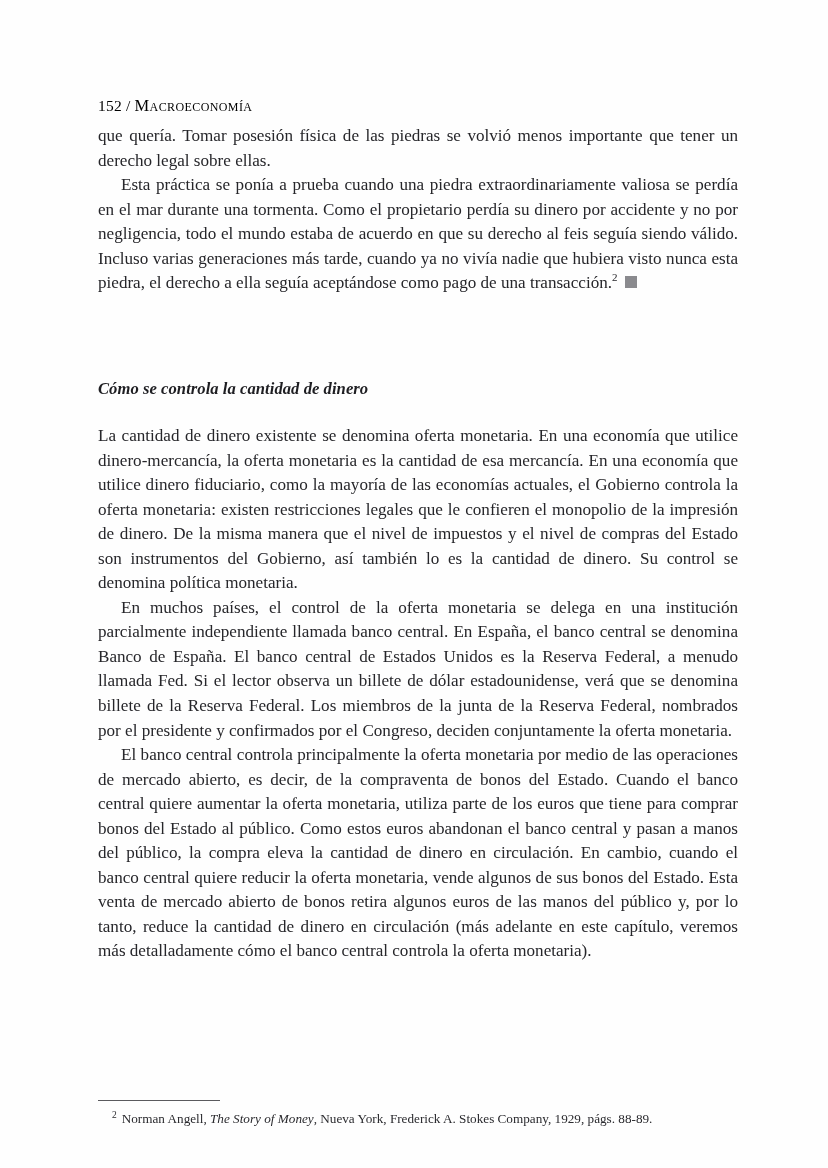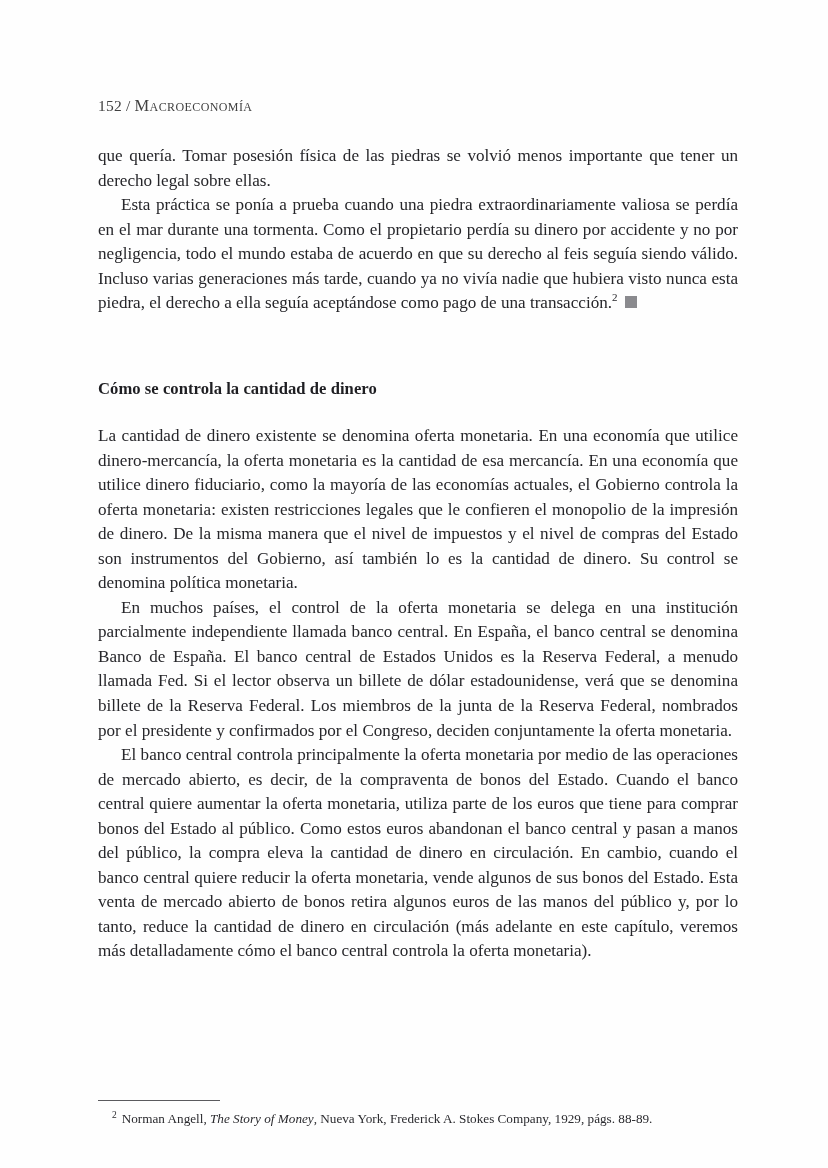--- a/index.html
+++ b/index.html
@@ -18,21 +18,21 @@
     overflow: hidden;
   }
 
   
   .running-head {
     position: absolute;
     left: 98px;
     top: 96px;
     font-size: 15.5px;
     letter-spacing: 0.2px;
-    color: #404040;
+    color: #000000;
     white-space: nowrap;
   }
   .running-head .folio {
     font-size: 15.5px;
   }
   .running-head .smallcaps {
     font-variant: small-caps;
     font-size: 16.5px;
     letter-spacing: 0.4px;
   }
@@ -125,26 +125,26 @@
 <body>
 
 <div class="page">
 
   <div class="running-head">
     <span class="folio">152</span>
     <span>/</span>
     <span class="smallcaps">Macroeconomía</span>
   </div>
 
-  <div class="body-block" style="top:144px;">
+  <div class="body-block" style="top:124px;">
     <p>que quería. Tomar posesión física de las piedras se volvió menos importante que tener un derecho legal sobre ellas.</p>
     <p class="indent"><span>Esta práctica se ponía a prueba cuando una piedra extraordinariamente valiosa se perdía en el mar durante una tormenta. Como el propietario perdía su dinero por accidente y no por negligencia, todo el mundo estaba de acuerdo en que su derecho al feis seguía siendo válido. Incluso varias generaciones más tarde, cuando ya no vivía nadie que hubiera visto nunca esta piedra, el derecho a ella seguía aceptándose como pago de una transacción.</span><sup class="fn">2</sup><span class="endmark"></span></p>
   </div>
 
-  <div class="section-heading" style="top:379px;">Cómo se controla la cantidad de dinero</div>
+  <div class="section-heading" style="top:379px;font-style:italic;">Cómo se controla la cantidad de dinero</div>
 
   <div class="body-block" style="top:424px;">
     <p><span>La cantidad de dinero existente se denomina </span><b>oferta monetaria</b><span>. En una economía que utilice dinero-mercancía, la oferta monetaria es la cantidad de esa mercancía. En una economía que utilice dinero fiduciario, como la mayoría de las economías actuales, el Gobierno controla la oferta monetaria: existen restricciones legales que le confieren el monopolio de la impresión de dinero. De la misma manera que el nivel de impuestos y el nivel de compras del Estado son instrumentos del Gobierno, así también lo es la cantidad de dinero. Su control se denomina </span><b>política monetaria</b><span>.</span></p>
 
     <p class="indent"><span>En muchos países, el control de la oferta monetaria se delega en una institución parcialmente independiente llamada </span><b>banco central</b><span>. En España, el banco central se denomina Banco de España. El banco central de Estados Unidos es la </span><b>Reserva Federal</b><span>, a menudo llamada Fed. Si el lector observa un billete de dólar estadounidense, verá que se denomina billete de la Reserva Federal. Los miembros de la junta de la Reserva Federal, nombrados por el presidente y confirmados por el Congreso, deciden conjuntamente la oferta monetaria.</span></p>
 
     <p class="indent"><span>El banco central controla principalmente la oferta monetaria por medio de las </span><b>operaciones de mercado abierto</b><span>, es decir, de la compraventa de bonos del Estado. Cuando el banco central quiere aumentar la oferta monetaria, utiliza parte de los euros que tiene para comprar bonos del Estado al público. Como estos euros abandonan el banco central y pasan a manos del público, la compra eleva la cantidad de dinero en circulación. En cambio, cuando el banco central quiere reducir la oferta monetaria, vende algunos de sus bonos del Estado. Esta venta de mercado abierto de bonos retira algunos euros de las manos del público y, por lo tanto, reduce la cantidad de dinero en circulación (más adelante en este capítulo, veremos más detalladamente cómo el banco central controla la oferta monetaria).</span></p>
   </div>
 
   <div class="footnote-area" style="top:1100px;">

